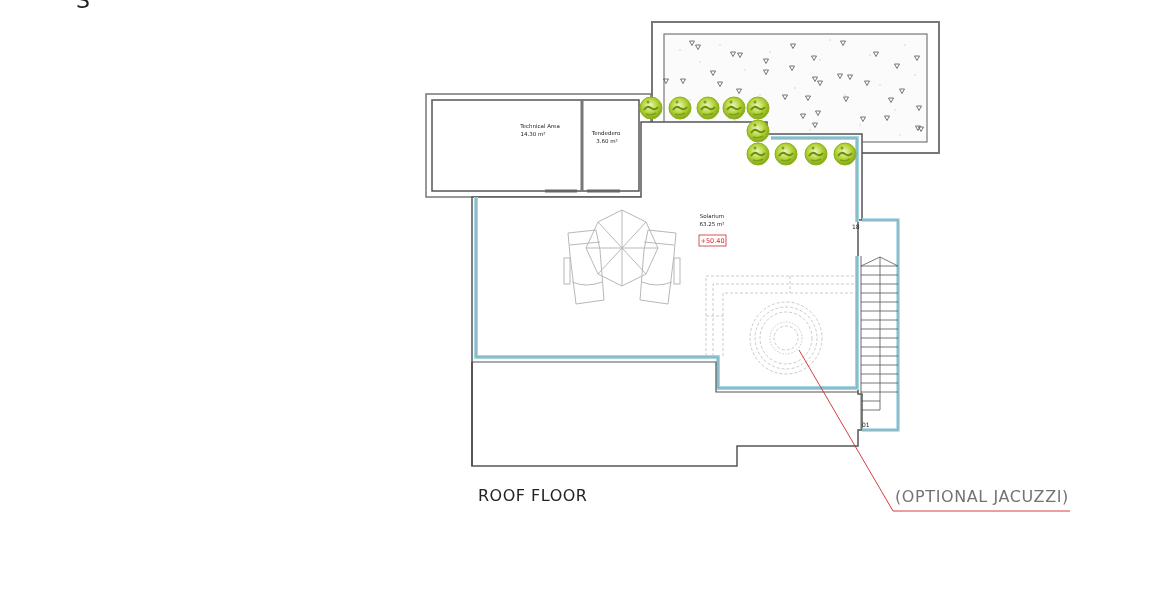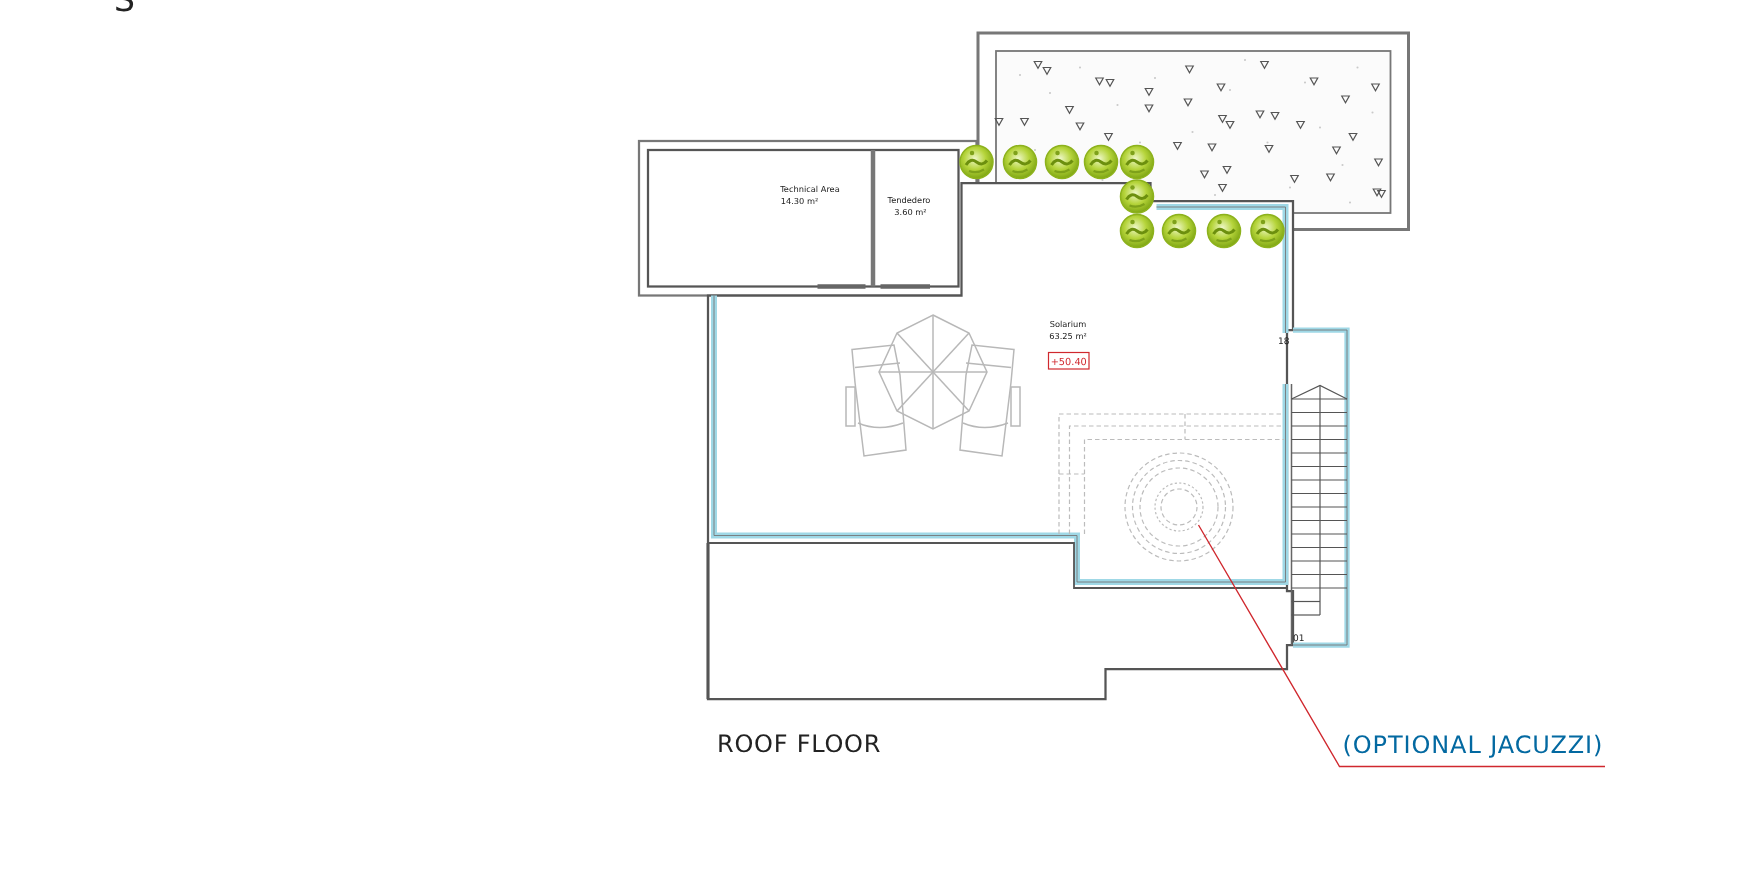--- a/index.html
+++ b/index.html
@@ -1,21 +1,21 @@
 <!DOCTYPE html>
 <html><head>
   <meta charset="utf-8">
   <style>
     html, body { margin:0; padding:0; background:#ffffff; }
     body { width:1165px; height:590px; position:relative; overflow:hidden; font-family:"Liberation Sans", sans-serif; }
     #plan { position:absolute; left:0; top:0; width:1165px; height:590px; }
     .lbl { font-family:"DejaVu Sans", sans-serif; fill:#222; }
     .corner-letter { position:absolute; left:76px; top:-12px; font-family:"DejaVu Sans", sans-serif; font-size:22px; color:#222; }
     .title { position:absolute; left:478px; top:486px; font-family:"DejaVu Sans", sans-serif; font-size:16px; letter-spacing:0.5px; color:#222;text-align:center; }
-    .callout { position:absolute; left:895px; top:487px; font-family:"DejaVu Sans", sans-serif; font-size:16px; letter-spacing:0.6px; color:#0369a1; }
+    .callout { position:absolute; left:895px; top:487px; font-family:"DejaVu Sans", sans-serif; font-size:16px; letter-spacing:0.6px; color:#737373; }
   </style>
 </head>
 <body>
 
 <div class="corner-letter">S</div>
 
 <svg id="plan" viewBox="0 0 1165 590" xmlns="http://www.w3.org/2000/svg">
   <defs>
     <radialGradient id="shrub" cx="45%" cy="40%" r="60%">
       <stop offset="0%" stop-color="#eef7c8"></stop>

